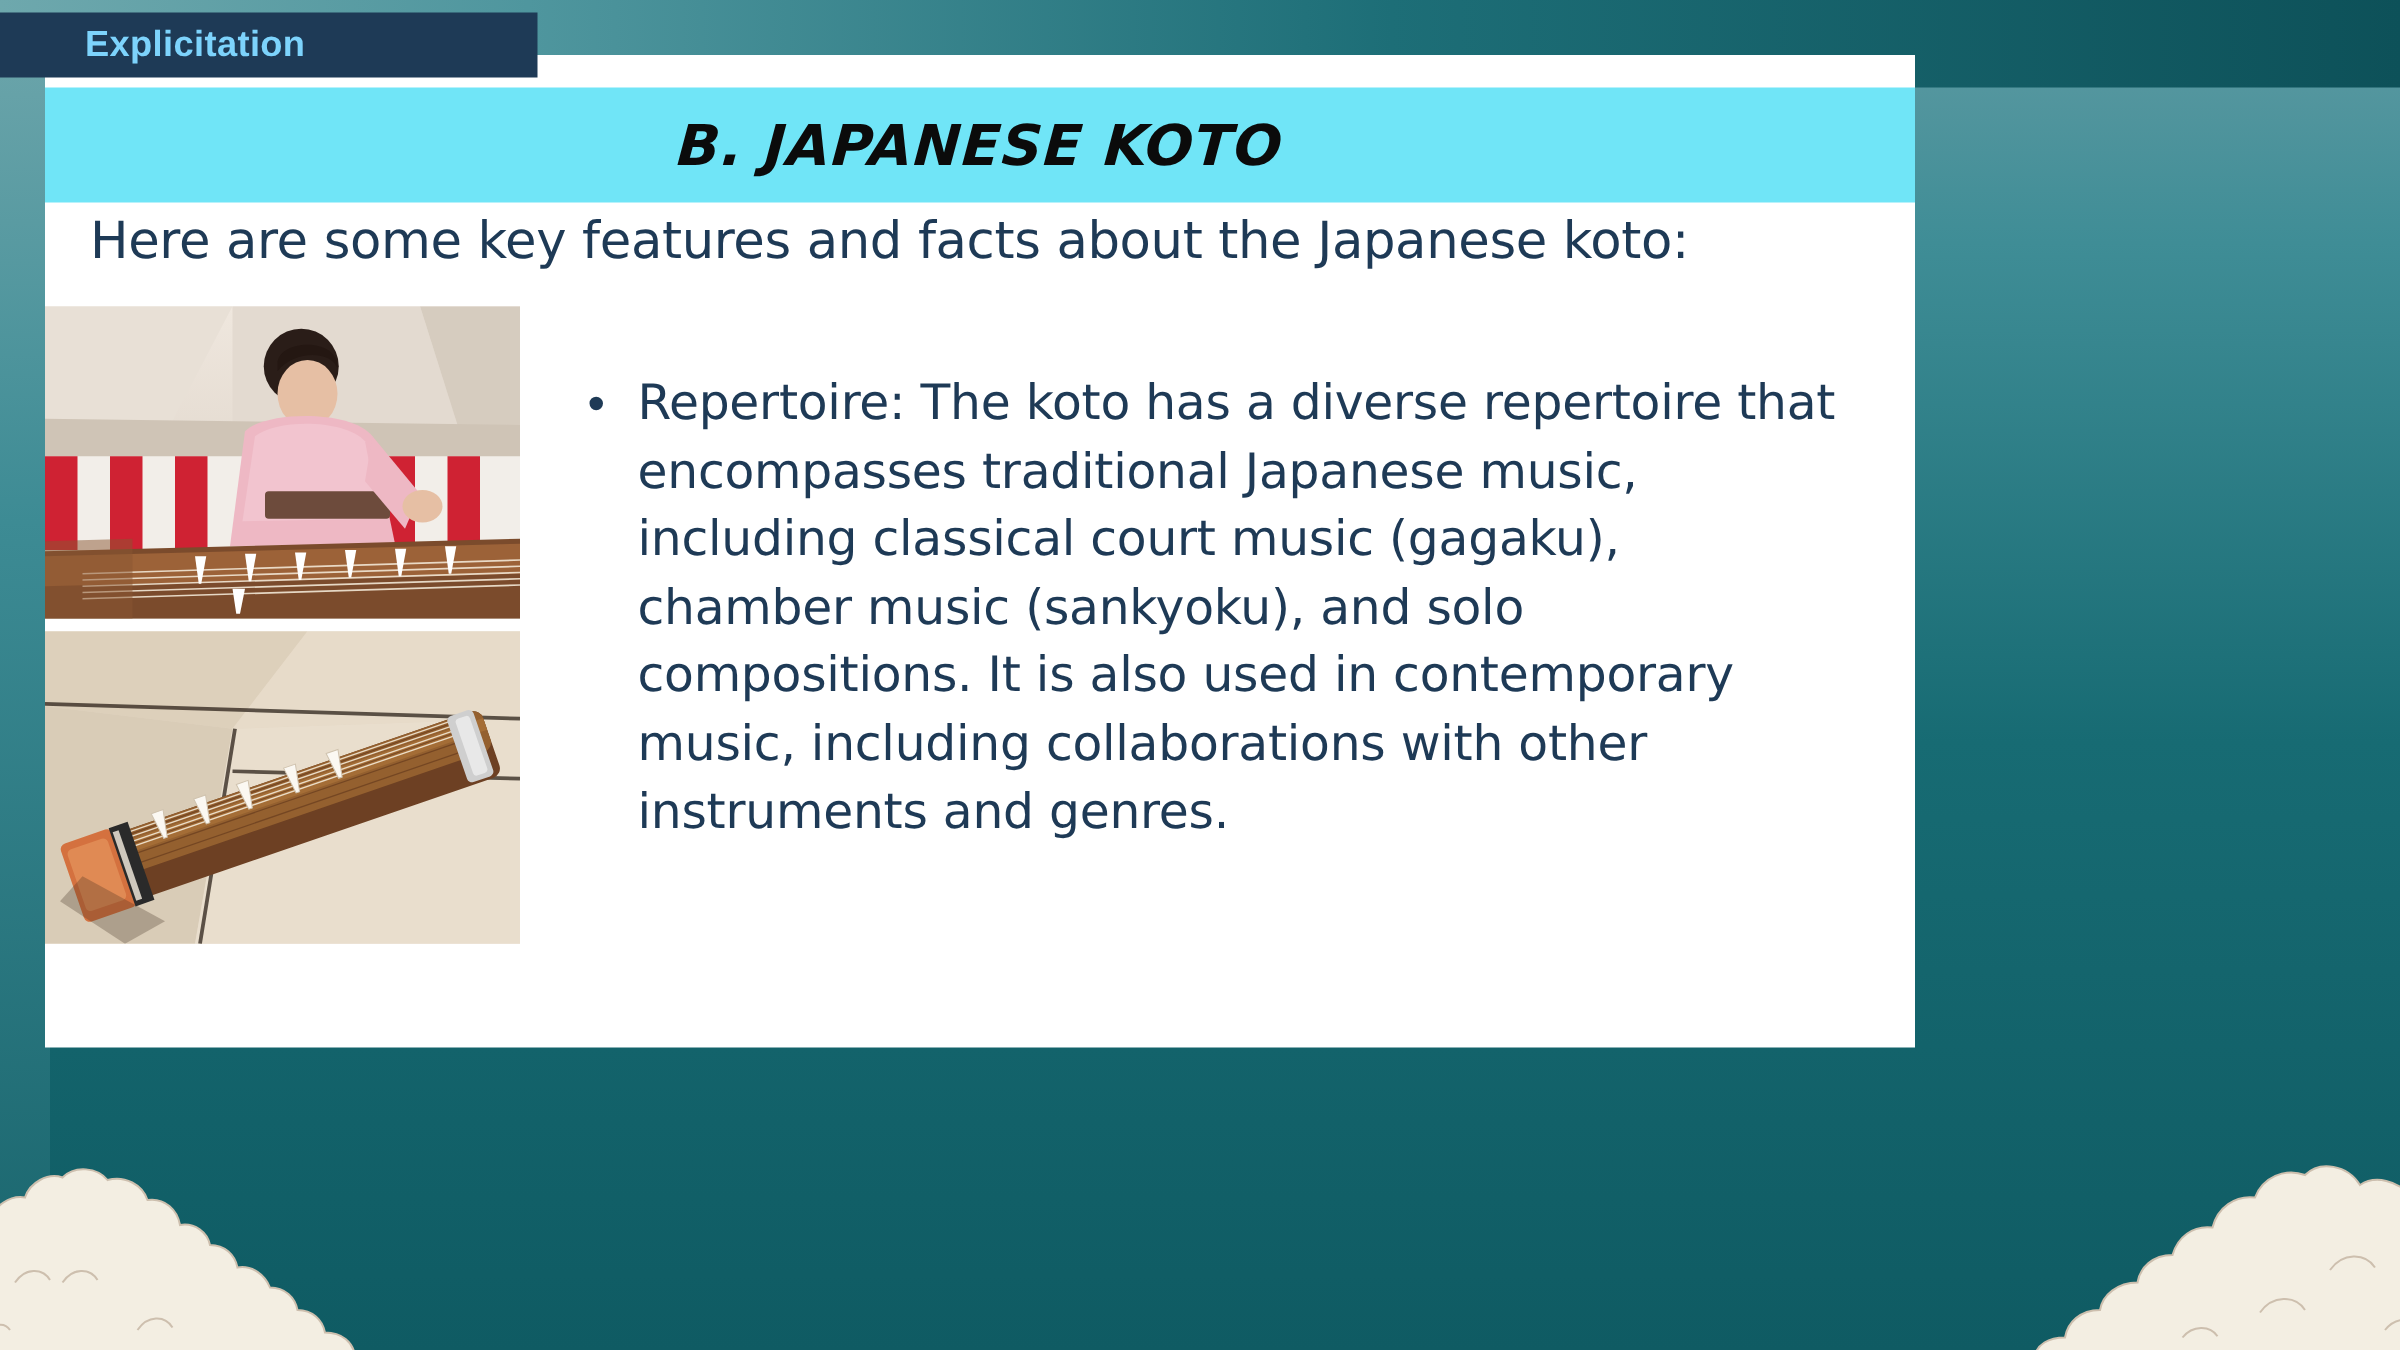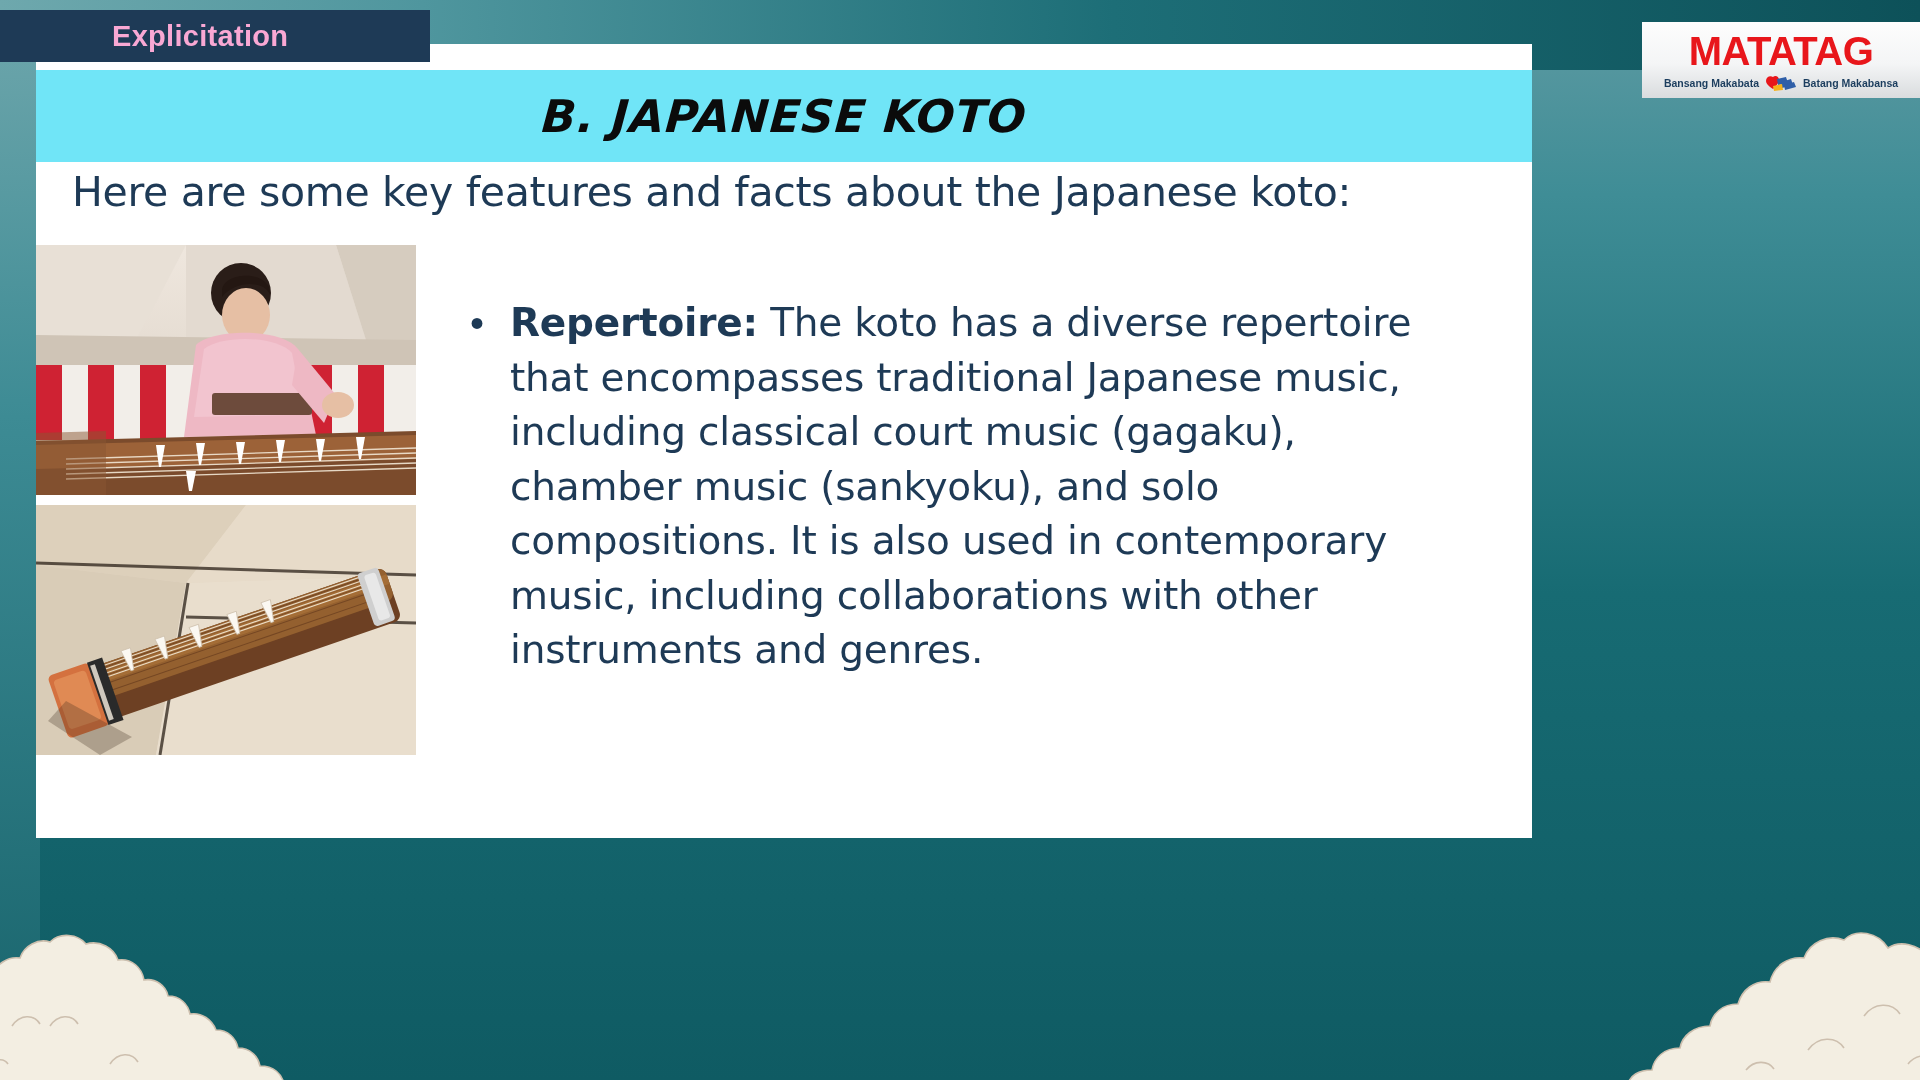--- a/index.html
+++ b/index.html
@@ -41,27 +41,26 @@
   }
 
   
   #tab {
     position:absolute; left:0; top:10px;
     width:430px; height:52px;
     background:#1e3a56;
     display:flex; align-items:center;
   }
   #tabLabel {
-    color:#f9a8d4;
+    color:#7dd3fc;
     font-size:29px;
     font-weight:bold;
     letter-spacing:0.3px;
     padding-left:68px;
     white-space:nowrap;
-    margin-left:44px;
   }
 
   
   #logoBox {
     position:absolute; right:0; top:22px;
     width:278px; height:76px;
     background:linear-gradient(180deg,#fdfdfd 0%, #f4f5f6 55%, #d9dcde 100%);
     display:flex; flex-direction:column;
     align-items:center; justify-content:center;
     padding-top:2px;
@@ -138,21 +137,21 @@
     padding-left:8px;
   }
   #bodyText {
     flex:1;
     font-size:39px;
     line-height:54.5px;
     color:#1e3a56;
     font-family:"DejaVu Sans", sans-serif;
     letter-spacing:-0.2px;
   }
-  #bodyLead { font-weight:bold; }
+  #bodyLead { font-weight:normal; }
 
   
   #cloudLeft  { position:absolute; left:-10px; bottom:-4px; width:430px; height:150px; }
   #cloudRight { position:absolute; right:-10px; bottom:-4px; width:470px; height:160px; }
 </style>
 </head>
 <body>
 
 <div id="slide">
 
@@ -180,34 +179,20 @@
     <path d="M448,140 C456,130 468,130 470,136" fill="none" stroke="#cdbfae" stroke-width="1.6"></path>
   </svg>
 
   <div id="topWhiteBand"></div>
   <div id="card"></div>
 
   <div id="tab">
     <span id="tabLabel">Explicitation</span>
   </div>
 
-  <div id="logoBox">
-    <div id="logoWord">MATATAG</div>
-    <div id="logoTagRow">
-      <span class="logo-tag">Bansang Makabata</span>
-      <svg id="logoMark" viewBox="0 0 34 18">
-        <path d="M2,7 C2,3 6,1 9,3 C11,1 15,2 15,6 C15,10 9,15 9,15 C9,15 2,11 2,7 Z" fill="#e8161b"></path>
-        <path d="M13,5 L22,3 L24,9 L14,11 Z" fill="#2f5fa8"></path>
-        <path d="M17,8 L27,5 L29,11 L18,14 Z" fill="#2f5fa8"></path>
-        <path d="M20,11 L30,8 L32,13 L21,16 Z" fill="#2f5fa8"></path>
-        <path d="M9,12 L18,10 L19,16 L10,17 Z" fill="#f5b21c"></path>
-      </svg>
-      <span class="logo-tag">Batang Makabansa</span>
-    </div>
-  </div>
 
   <div id="titleBand">
     <span id="titleText">B. JAPANESE KOTO</span>
   </div>
 
   <div id="subtitle">Here are some key features and facts about the Japanese koto:</div>
 
   <div id="imgCol">
 
     <svg class="photo" id="photoPlayer" viewBox="0 0 380 250" preserveAspectRatio="none">

